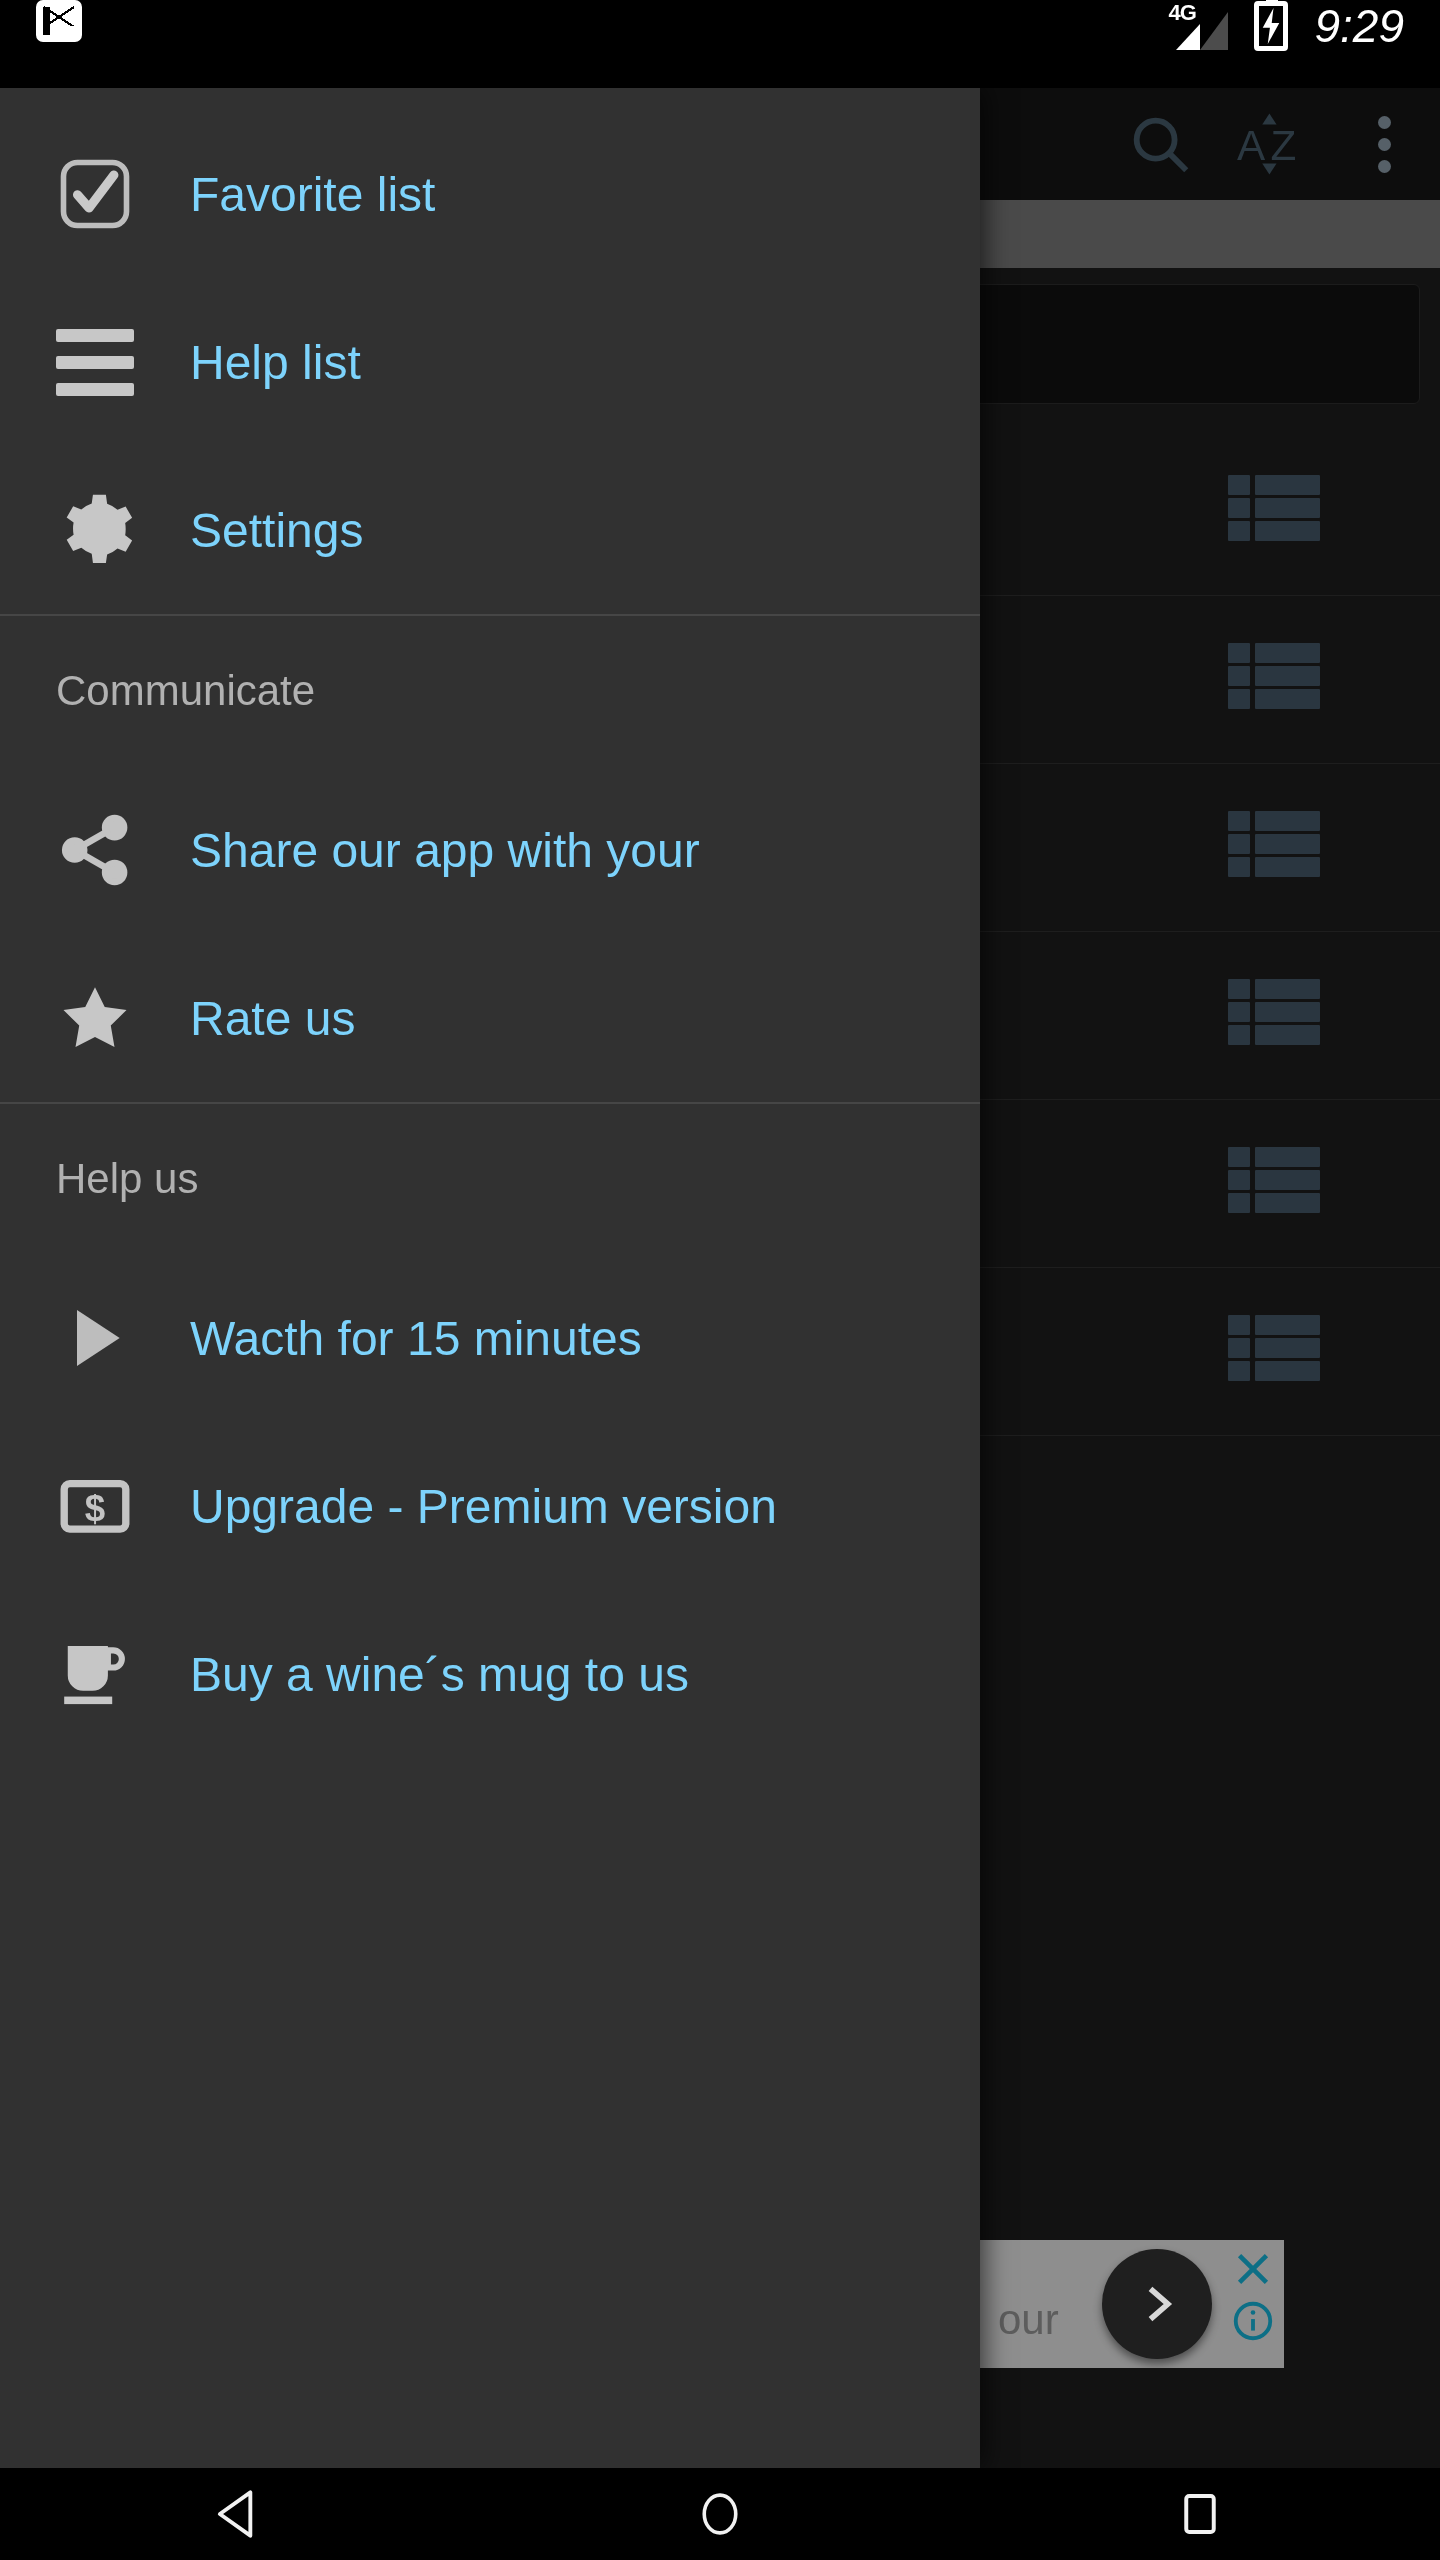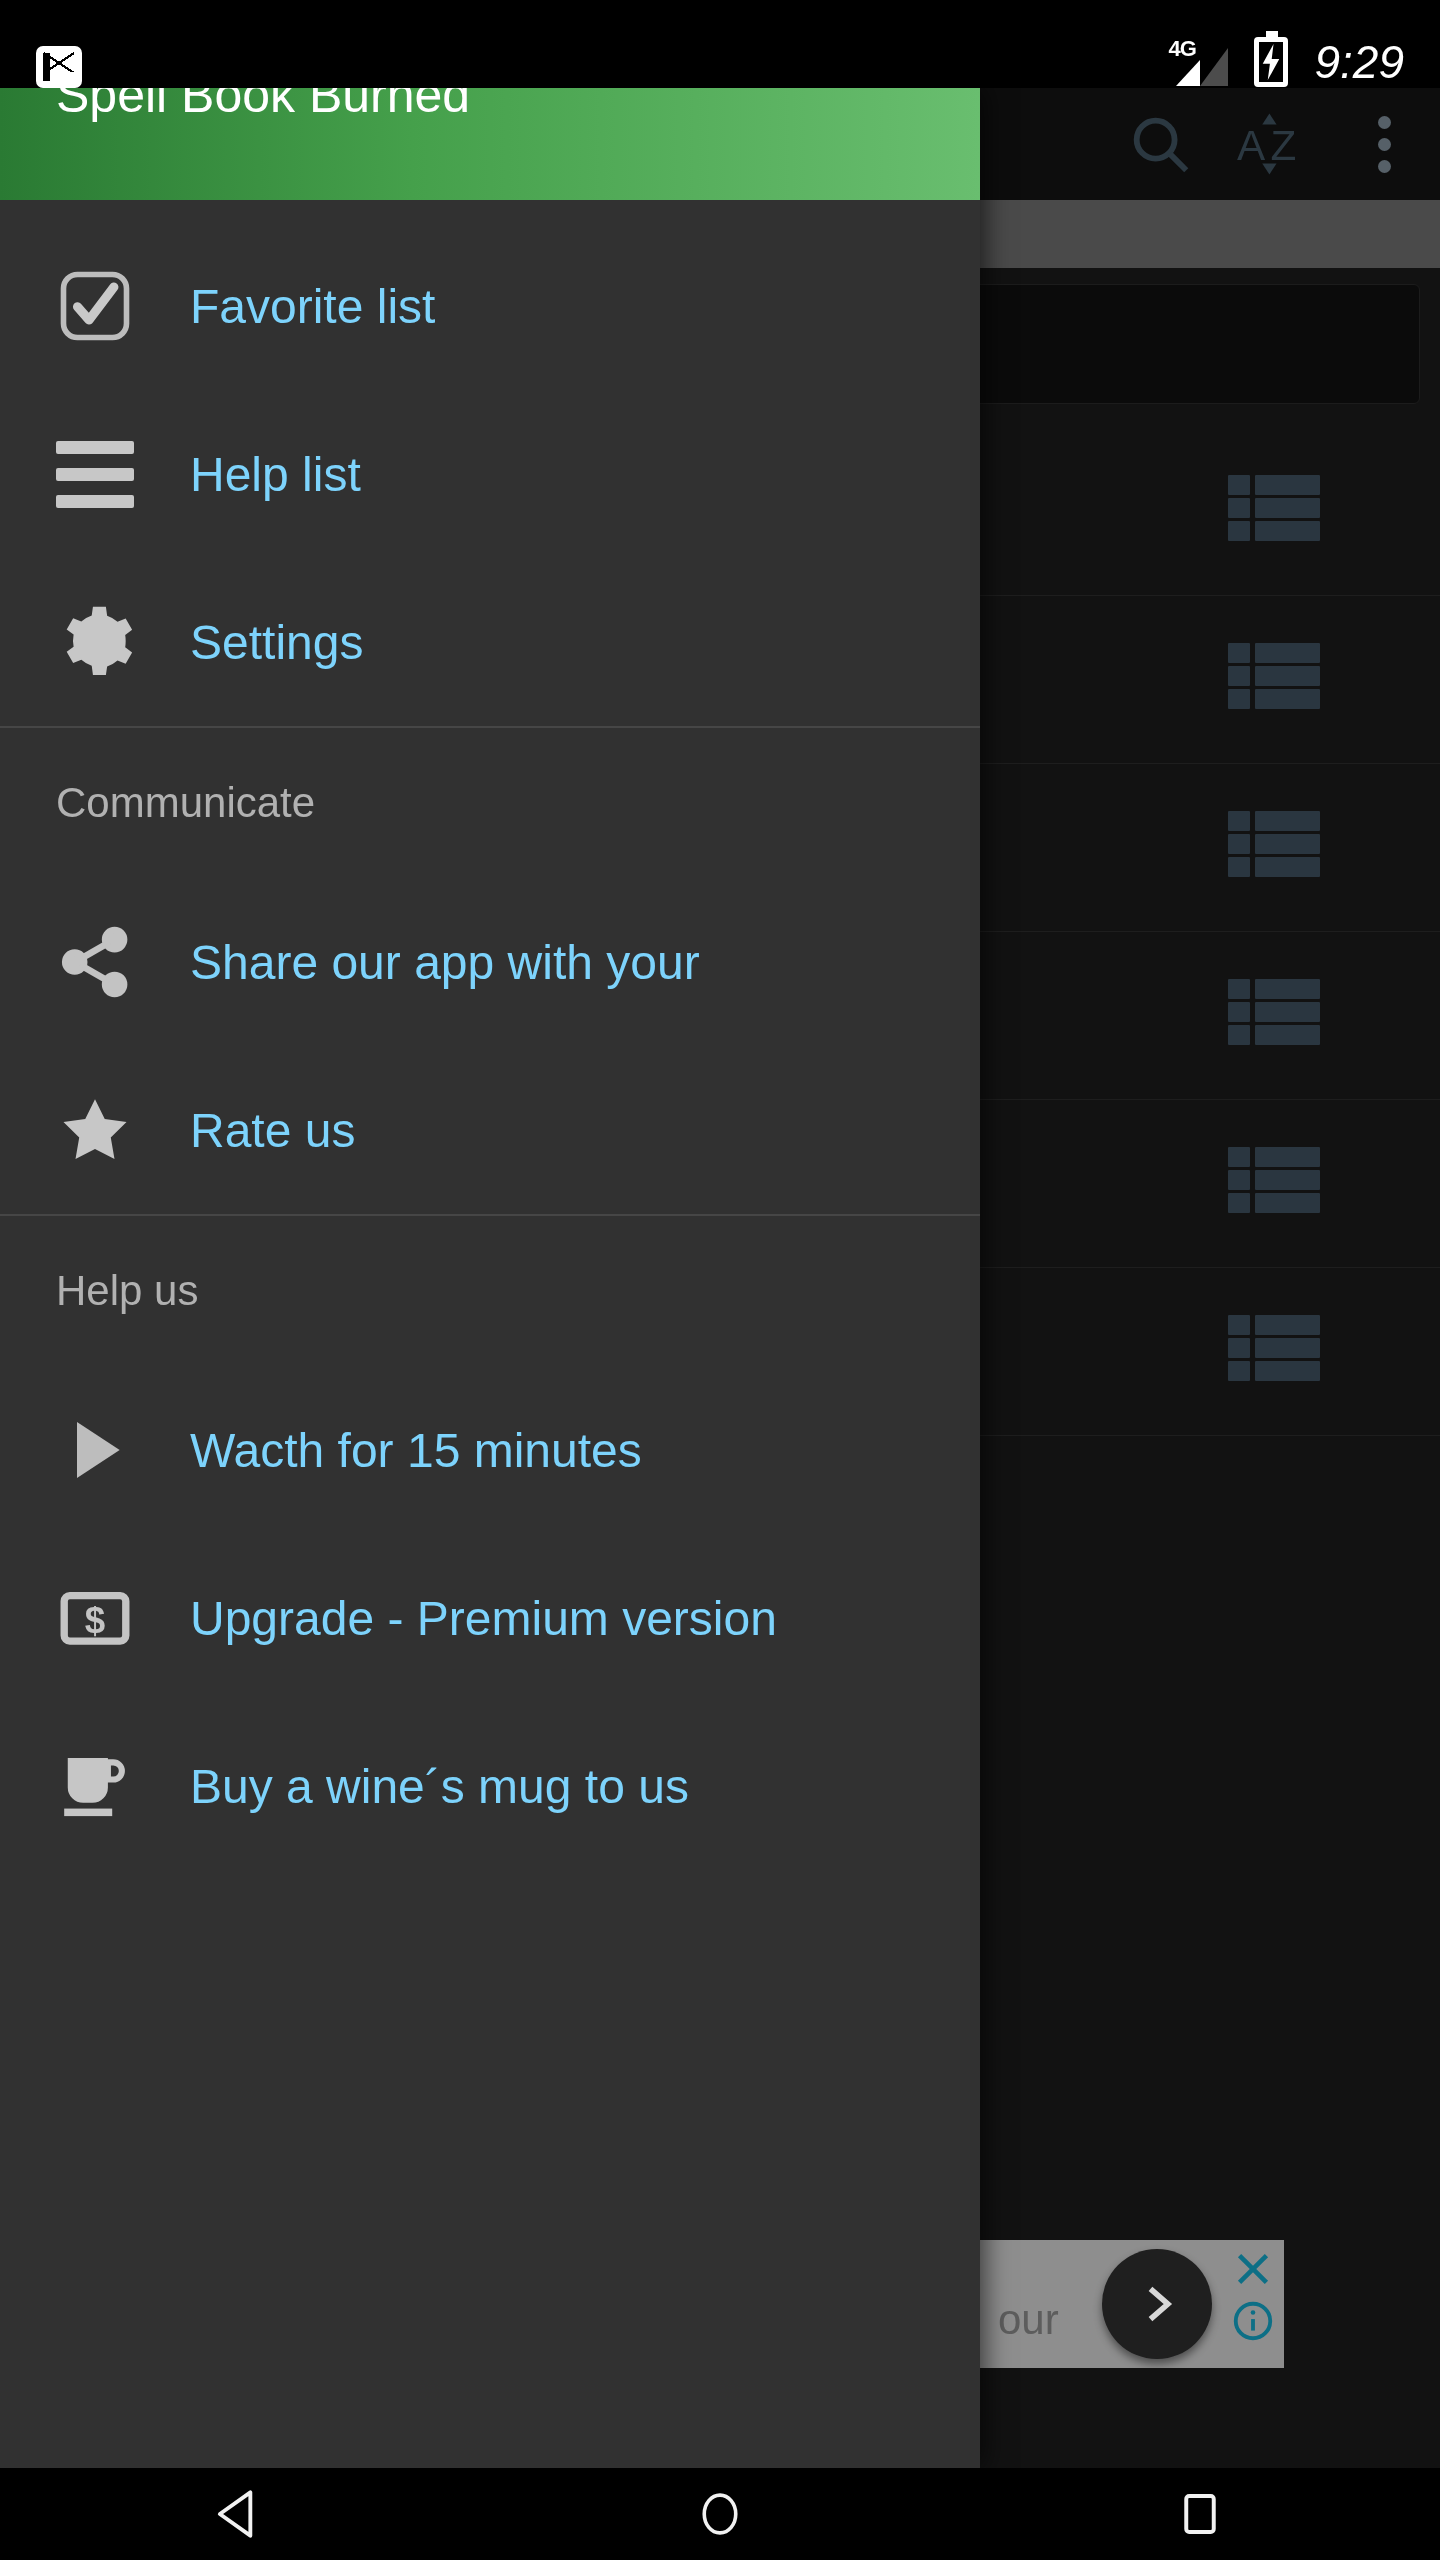--- a/index.html
+++ b/index.html
@@ -7,21 +7,21 @@
     width:1440px; height:2560px;
     background:#000;
     font-family:"Liberation Sans", sans-serif;
     overflow:hidden;
   }
   #screen { position:relative; width:1440px; height:2560px; background:#111111; overflow:hidden; }
 
   
   .statusbar {
     position:absolute; top:0; left:0; width:1440px; height:88px;
-    background:#000; display:flex; align-items:flex-end; z-index:60;
+    background:#000; display:flex; align-items:flex-start; z-index:60;
   }
   .sb-left { display:flex; align-items:center; padding-left:36px; gap:14px; }
   .sb-right { margin-left:auto; display:flex; align-items:center; gap:26px; padding-right:36px; }
   .gmail-icon { width:46px; height:42px; background:#fff; border-radius:7px; position:relative; }
   .gmail-icon::before {
     content:""; position:absolute; left:7px; top:7px; width:32px; height:28px;
     border-left:7px solid #000; border-right:7px solid #000;
   }
   .gmail-icon::after {
     content:""; position:absolute; left:8px; top:6px; width:30px; height:20px;
@@ -221,23 +221,20 @@
     <div class="ad-info">
       <svg width="46" height="46" viewBox="0 0 24 24" fill="none" stroke="#0d6f86" stroke-width="2">
         <circle cx="12" cy="12" r="9"></circle>
         <line x1="12" y1="11" x2="12" y2="17"></line>
         <circle cx="12" cy="7.6" r="1.2" fill="#0d6f86" stroke="none"></circle>
       </svg>
     </div>
   </div>
 
   <div class="drawer">
-    <div class="drawer-header">
-      <div class="drawer-title">Spell Book Burned</div>
-    </div>
 
     <div class="drawer-body">
 
       <div class="d-item">
         <div class="d-ico">
           <svg width="84" height="84" viewBox="0 0 24 24">
             <rect x="3" y="3" width="18" height="18" rx="4" fill="none" stroke="#bdbdbd" stroke-width="1.6"></rect>
             <polyline points="7,12.2 10.3,16 17.4,6.6" fill="none" stroke="#c9c9c9" stroke-width="2.6" stroke-linecap="round" stroke-linejoin="round"></polyline>
           </svg>
         </div>

